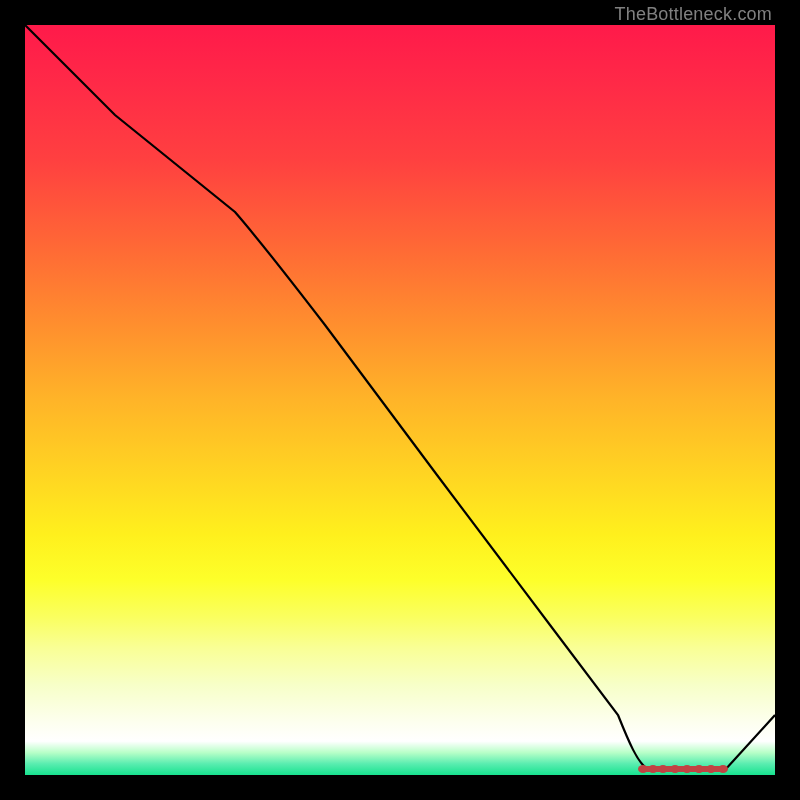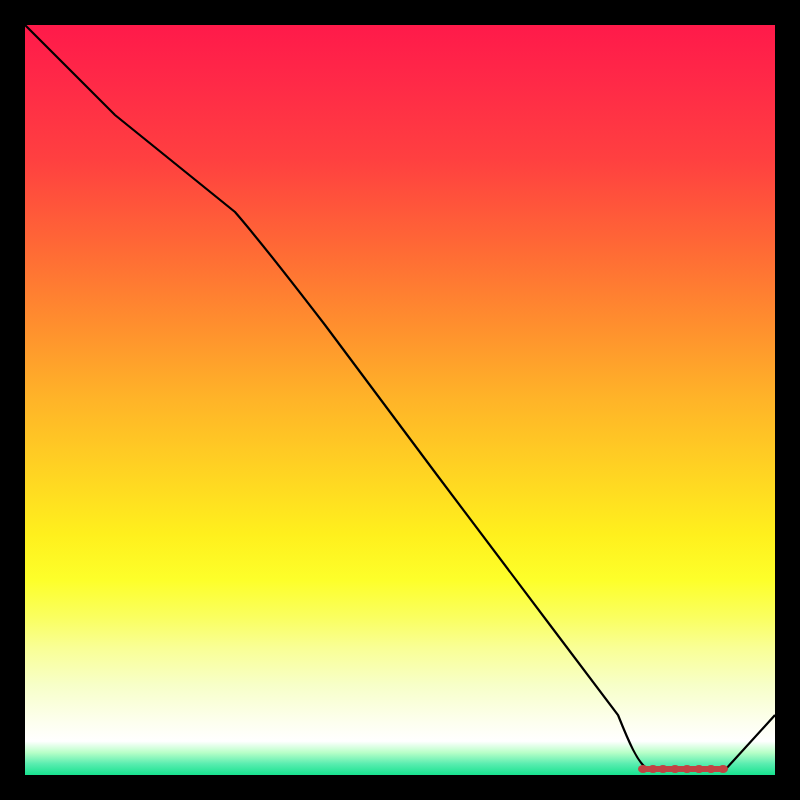--- a/index.html
+++ b/index.html
@@ -82,13 +82,14 @@
         <ellipse cx="638" cy="744" rx="5" ry="4"></ellipse>
         <ellipse cx="650" cy="744" rx="5" ry="4"></ellipse>
         <ellipse cx="662" cy="744" rx="5" ry="4"></ellipse>
         <ellipse cx="674" cy="744" rx="5" ry="4"></ellipse>
         <ellipse cx="686" cy="744" rx="5" ry="4"></ellipse>
         <ellipse cx="698" cy="744" rx="5" ry="4"></ellipse>
         <rect x="618" y="741" width="80" height="6" rx="3"></rect>
       </g>
     </svg>
   </div>
+  <div class="watermark">TheBottleneck.com</div>
 </div>
 
 </body></html>

